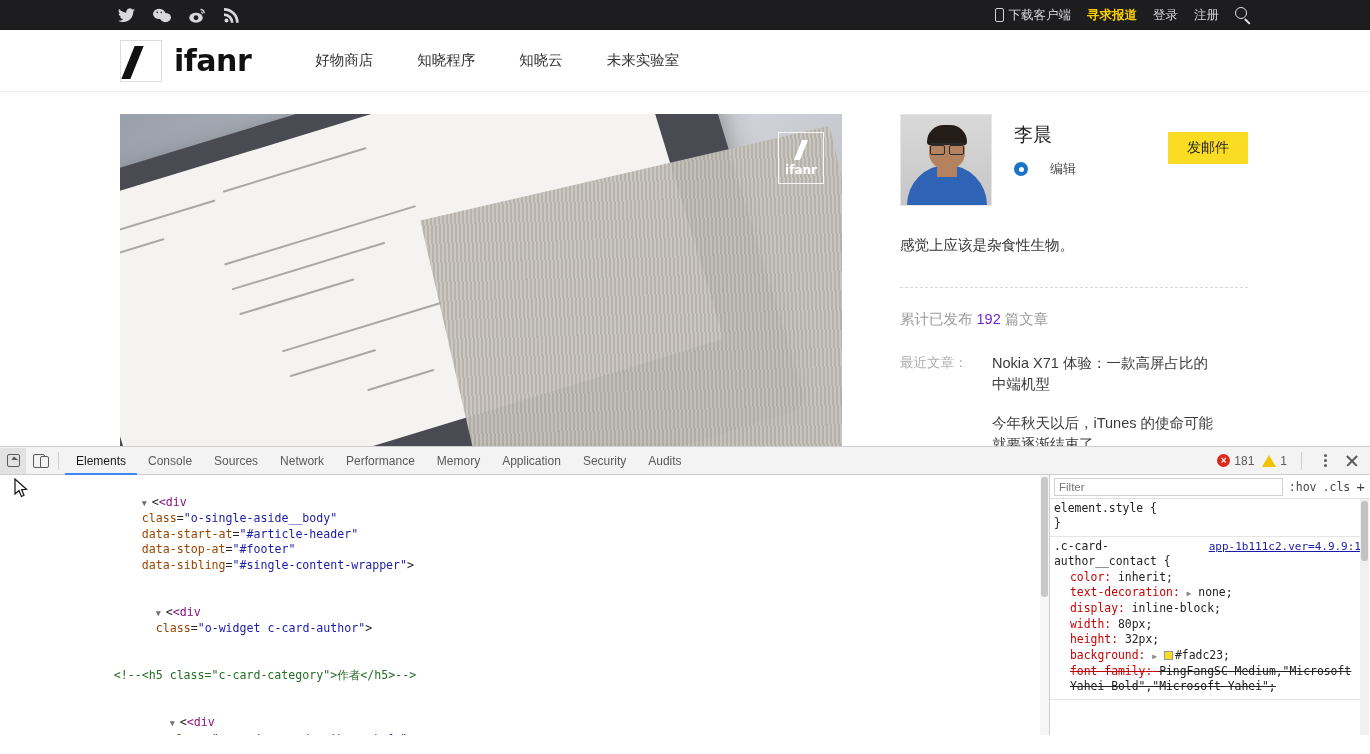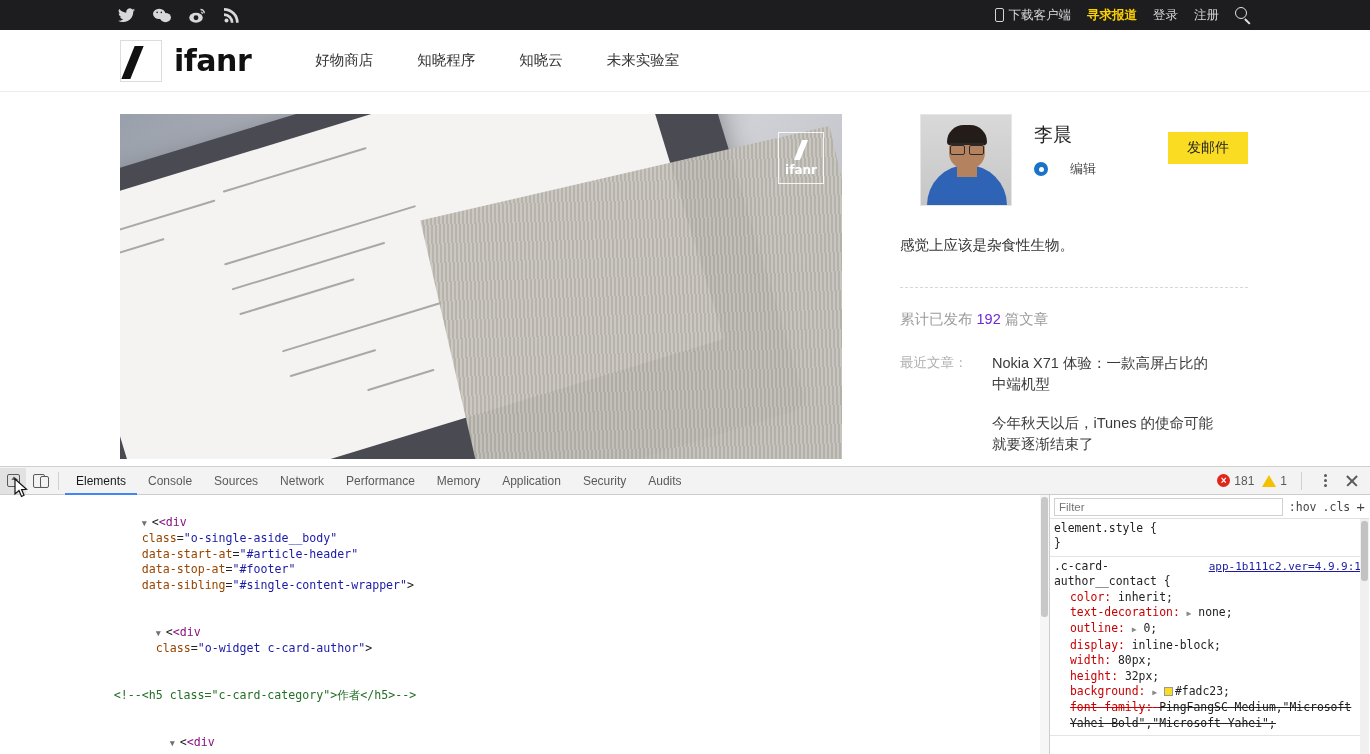--- a/index.html
+++ b/index.html
@@ -70,21 +70,21 @@
   .hero .wm {
     position: absolute; right: 18px; top: 18px; width: 46px; height: 52px;
     border: 1.5px solid rgba(255,255,255,.85); display: flex; flex-direction: column;
     align-items: center; justify-content: center; gap: 3px;
   }
   .hero .wm .slash { width: 6px; height: 20px; background: #fff; transform: skewX(-22deg); }
   .hero .wm .t { color: #fff; font-size: 12px; font-weight: bold; font-family: "DejaVu Sans", sans-serif; }
 
   
   .aside { margin-left: 58px; width: 348px; }
-  .a-head { display: flex; align-items: flex-start; margin-left: 20px; }
+  .a-head { display: flex; align-items: flex-start; }
   .avatar {
     width: 92px; height: 92px; border: 1px solid #e6e6e6; overflow: hidden; position: relative;
     background: linear-gradient(#d9d9d9,#c6c6c6); flex: none;
   }
   .avatar .head { position: absolute; left: 28px; top: 14px; width: 36px; height: 40px; background: #b5825f; border-radius: 48% 48% 42% 42%; }
   .avatar .hair { position: absolute; left: 26px; top: 10px; width: 40px; height: 20px; background: #241c18; border-radius: 20px 20px 4px 4px; }
   .avatar .glass { position: absolute; left: 29px; top: 28px; width: 34px; height: 8px; border-top: 2px solid #2a2a2a; }
   .avatar .glass:before, .avatar .glass:after { content:""; position: absolute; top: 0; width: 13px; height: 8px; border: 1.4px solid #2a2a2a; border-radius: 2px; }
   .avatar .glass:before { left: 0; } .avatar .glass:after { right: 0; }
   .avatar .body { position: absolute; left: 6px; bottom: 0; width: 80px; height: 40px; background: #2f63b5; border-radius: 40px 40px 0 0; }
@@ -107,21 +107,21 @@
   .a-count b { color: #6d28d9; font-weight: normal; }
   .a-recent { margin-top: 24px; display: flex; }
   .a-recent .lbl { font-size: 13.5px; color: #b0b0b0; width: 92px; flex: none; padding-top: 1px; }
   .a-recent .list a {
     display: block; font-size: 14.5px; color: #3a3a3a; line-height: 21px;
     text-decoration: none; cursor: pointer; margin-bottom: 18px; max-width: 222px;
   }
 
   
   #devtools {
-    position: absolute; left: 0; top: 466px; width: 1370px; height: 288px;
+    position: absolute; left: 0; top: 446px; width: 1370px; height: 288px;
     background: #fff; border-top: 1px solid #cfcfcf;
     font-family: "DejaVu Sans Mono", monospace;
   }
   .dt-toolbar {
     height: 28px; background: #f3f3f3; border-bottom: 1px solid #cdcdcd;
     display: flex; align-items: center; font-family: "Liberation Sans", sans-serif;
   }
   .dt-ico { width: 26px; height: 26px; display: flex; align-items: center; justify-content: center; cursor: pointer; position: relative; }
   .dt-ico.sel { background: #e2e2e2; }
   .insp-ico { width: 13px; height: 13px; border: 1.4px solid #5a5a5a; border-radius: 2px; position: relative; }
@@ -412,25 +412,20 @@
           <div class="prop">
             <span class="p-name">color</span><span class="p-name">:</span>
             <span class="p-val">inherit;</span>
           </div>
           <div class="prop">
             <span class="p-name">text-decoration</span><span class="p-name">:</span>
             <span class="tri-s">▶</span>
             <span class="p-val">none;</span>
           </div>
           <div class="prop">
-            <span class="p-name">outline</span><span class="p-name">:</span>
-            <span class="tri-s">▶</span>
-            <span class="p-val">0;</span>
-          </div>
-          <div class="prop">
             <span class="p-name">display</span><span class="p-name">:</span>
             <span class="p-val">inline-block;</span>
           </div>
           <div class="prop">
             <span class="p-name">width</span><span class="p-name">:</span>
             <span class="p-val">80px;</span>
           </div>
           <div class="prop">
             <span class="p-name">height</span><span class="p-name">:</span>
             <span class="p-val">32px;</span>

